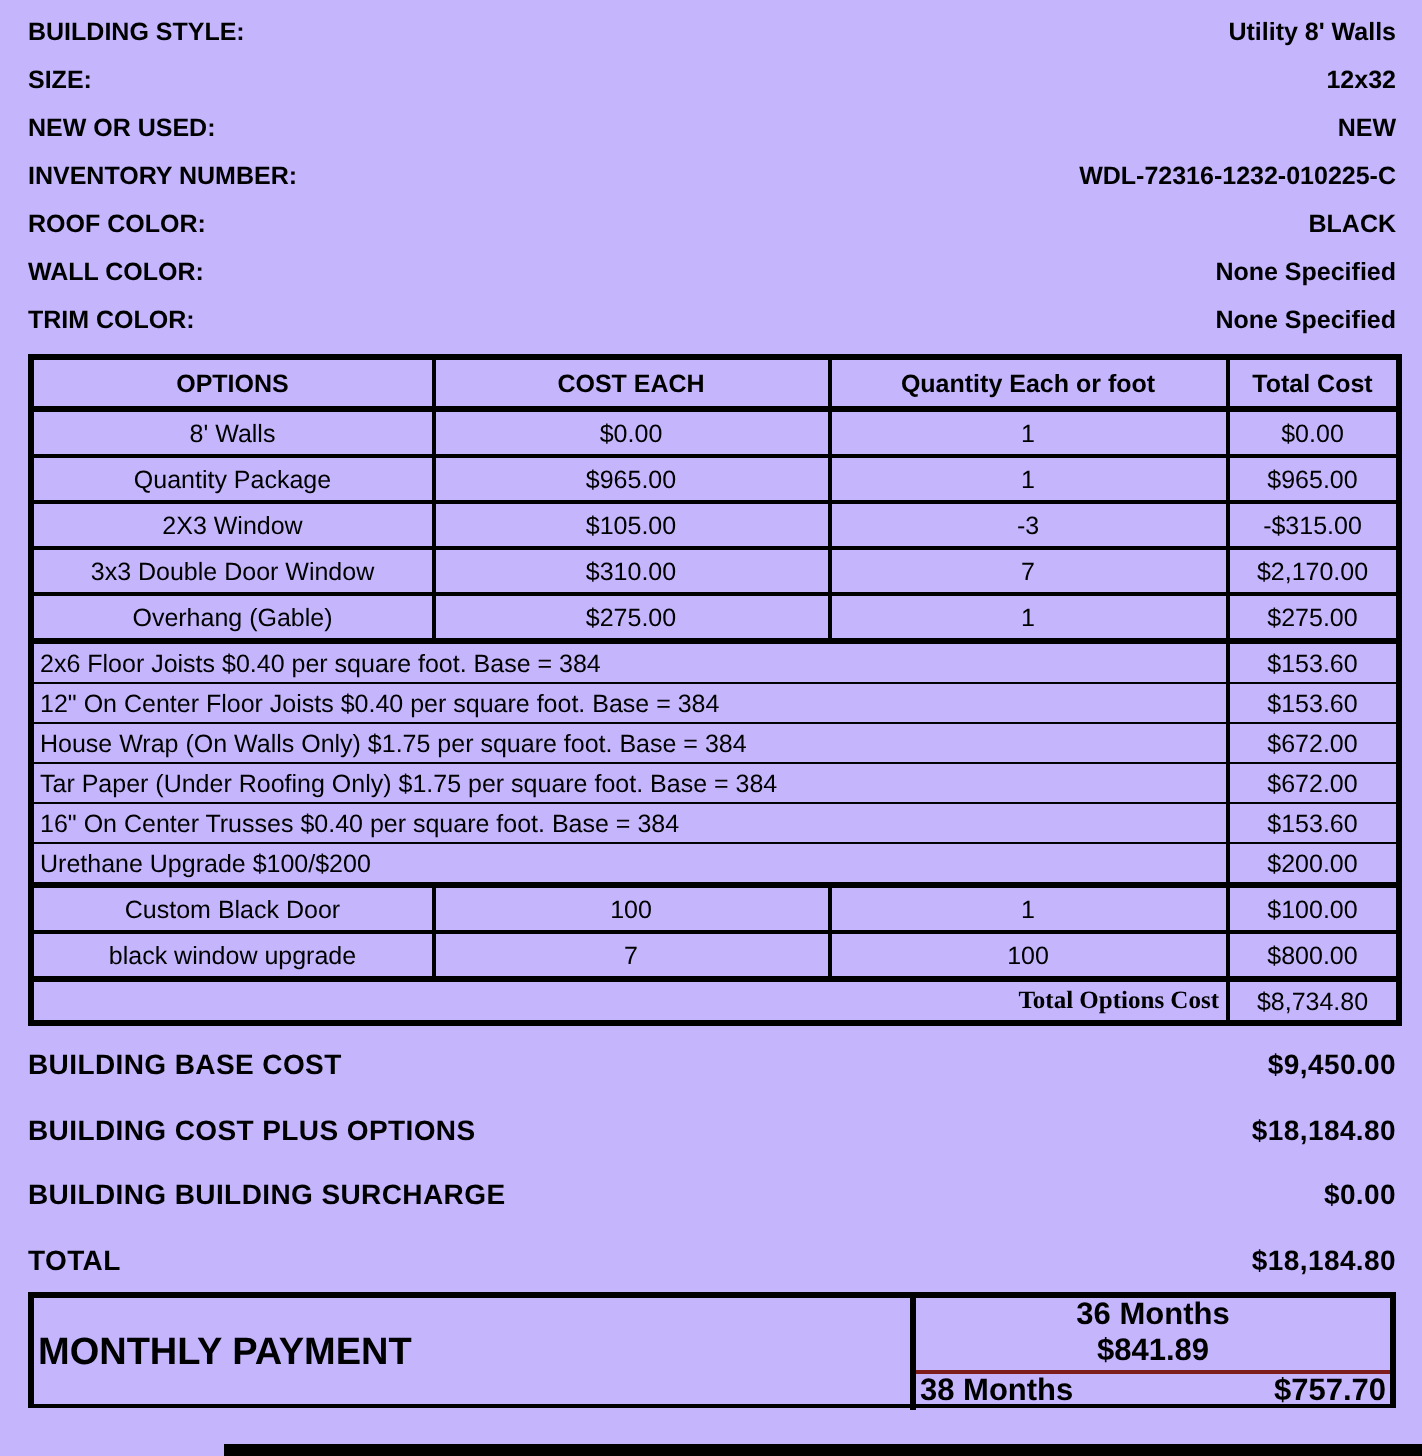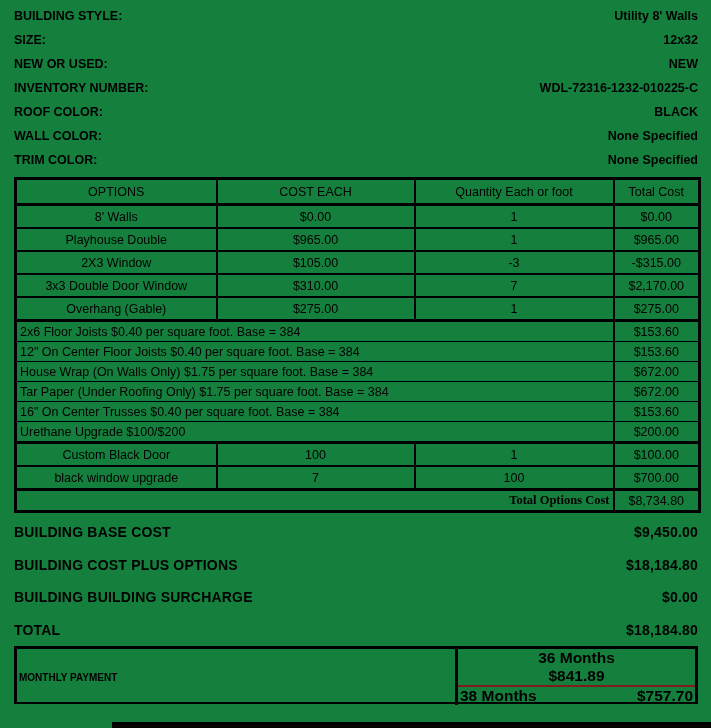--- a/index.html
+++ b/index.html
@@ -1,20 +1,20 @@
 <!DOCTYPE html>
 <html><head>
 <meta charset="utf-8">
 <style>
   html, body { margin: 0; padding: 0; background: #fff; }
   .page {
     position: relative;
     width: 711px;
     height: 728px;
-    background: #15803d;
+    background: #c4b5fd;
     color: #000000;
     font-family: "Liberation Sans", sans-serif;
     box-sizing: border-box;
     padding: 9px 13px 0 14px;
     overflow: hidden;
   }
 
   
   .hf-row {
     display: flex;
@@ -34,21 +34,21 @@
     border: 3px solid #000;
   }
   .options-table th, .options-table td {
     border: 2px solid #000;
     font-size: 12.5px;
     text-align: center;
     padding: 2px 3px;
     overflow: hidden;
     white-space: nowrap;
   }
-  .options-table th { height: 19px; font-weight: normal; border-bottom-width: 3px; }
+  .options-table th { height: 19px; font-weight: bold; border-bottom-width: 3px; }
   .options-table td { height: 17px; font-weight: normal; }
   .options-table tr.wide td { border-top-width: 1px; border-bottom-width: 1px; height: 15px; }
   .options-table tr.thick-top td { border-top-width: 3px; }
   .options-table td.desc { text-align: left; padding-left: 3px; }
   .options-table tr.total-row td { border-top-width: 3px; height: 15px; }
   .options-table td.total-label { text-align: right; font-weight: bold; padding-left: 3px; font-family: Liberation Serif, serif; }
 
   
   .summary { margin-top: 3px; width: 684px; }
   .sum-row {
@@ -70,21 +70,21 @@
     box-sizing: border-box;
     border: 3px solid #000;
     border-bottom-width: 2px;
   }
   .m-left {
     border-right: 3px solid #000;
     display: flex;
     align-items: center;
     padding-left: 2px;
     font-weight: bold;
-    font-size: 10px;
+    font-size: 19px;
   }
   .m-right { display: flex; flex-direction: column; }
   .m-row {
     flex: 1;
     display: flex;
     justify-content: space-between;
     align-items: center;
     font-weight: bold;
     font-size: 15.5px;
     padding: 0 2px;
@@ -154,21 +154,21 @@
       </tr>
     </thead>
     <tbody>
       <tr>
         <td>8' Walls</td>
         <td>$0.00</td>
         <td>1</td>
         <td>$0.00</td>
       </tr>
       <tr>
-        <td>Playhouse Double</td>
+        <td>Quantity Package</td>
         <td>$965.00</td>
         <td>1</td>
         <td>$965.00</td>
       </tr>
       <tr>
         <td>2X3 Window</td>
         <td>$105.00</td>
         <td>-3</td>
         <td>-$315.00</td>
       </tr>
@@ -213,21 +213,21 @@
       <tr class="thick-top">
         <td>Custom Black Door</td>
         <td>100</td>
         <td>1</td>
         <td>$100.00</td>
       </tr>
       <tr>
         <td>black window upgrade</td>
         <td>7</td>
         <td>100</td>
-        <td>$700.00</td>
+        <td>$800.00</td>
       </tr>
 
       <tr class="total-row">
         <td class="total-label" colspan="3">Total Options Cost</td>
         <td>$8,734.80</td>
       </tr>
     </tbody>
   </table>
 
   <div class="summary">

